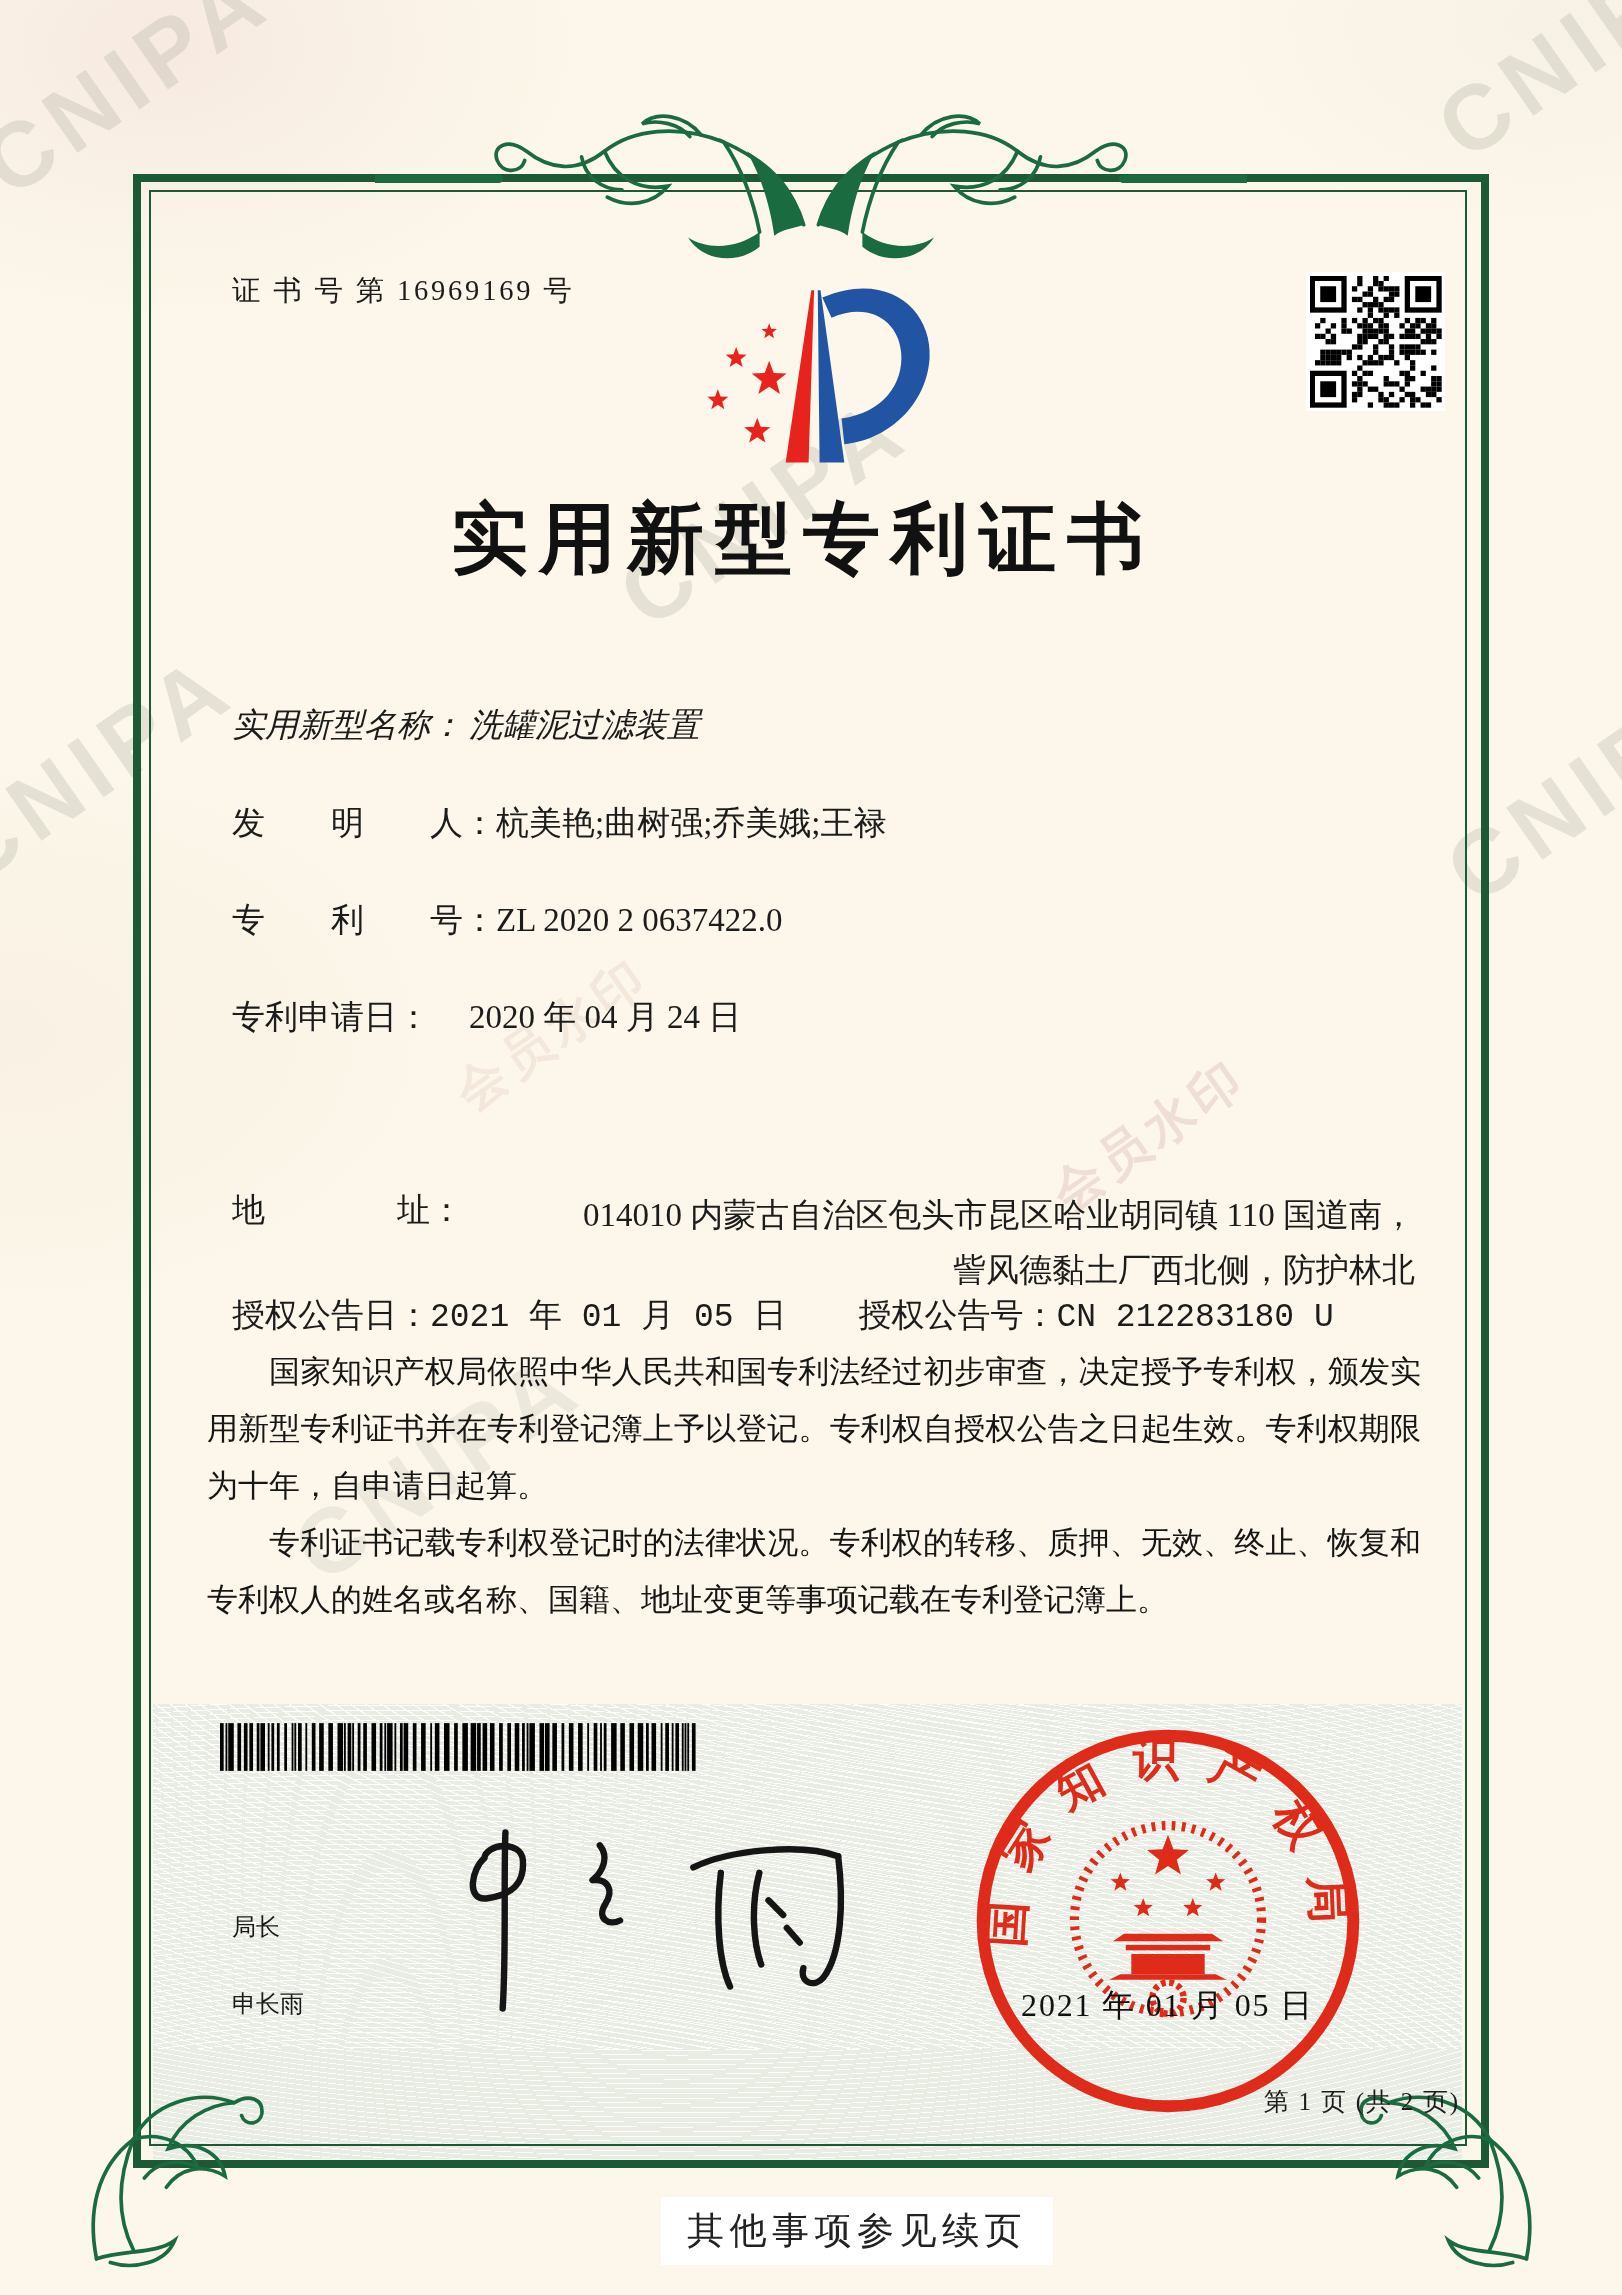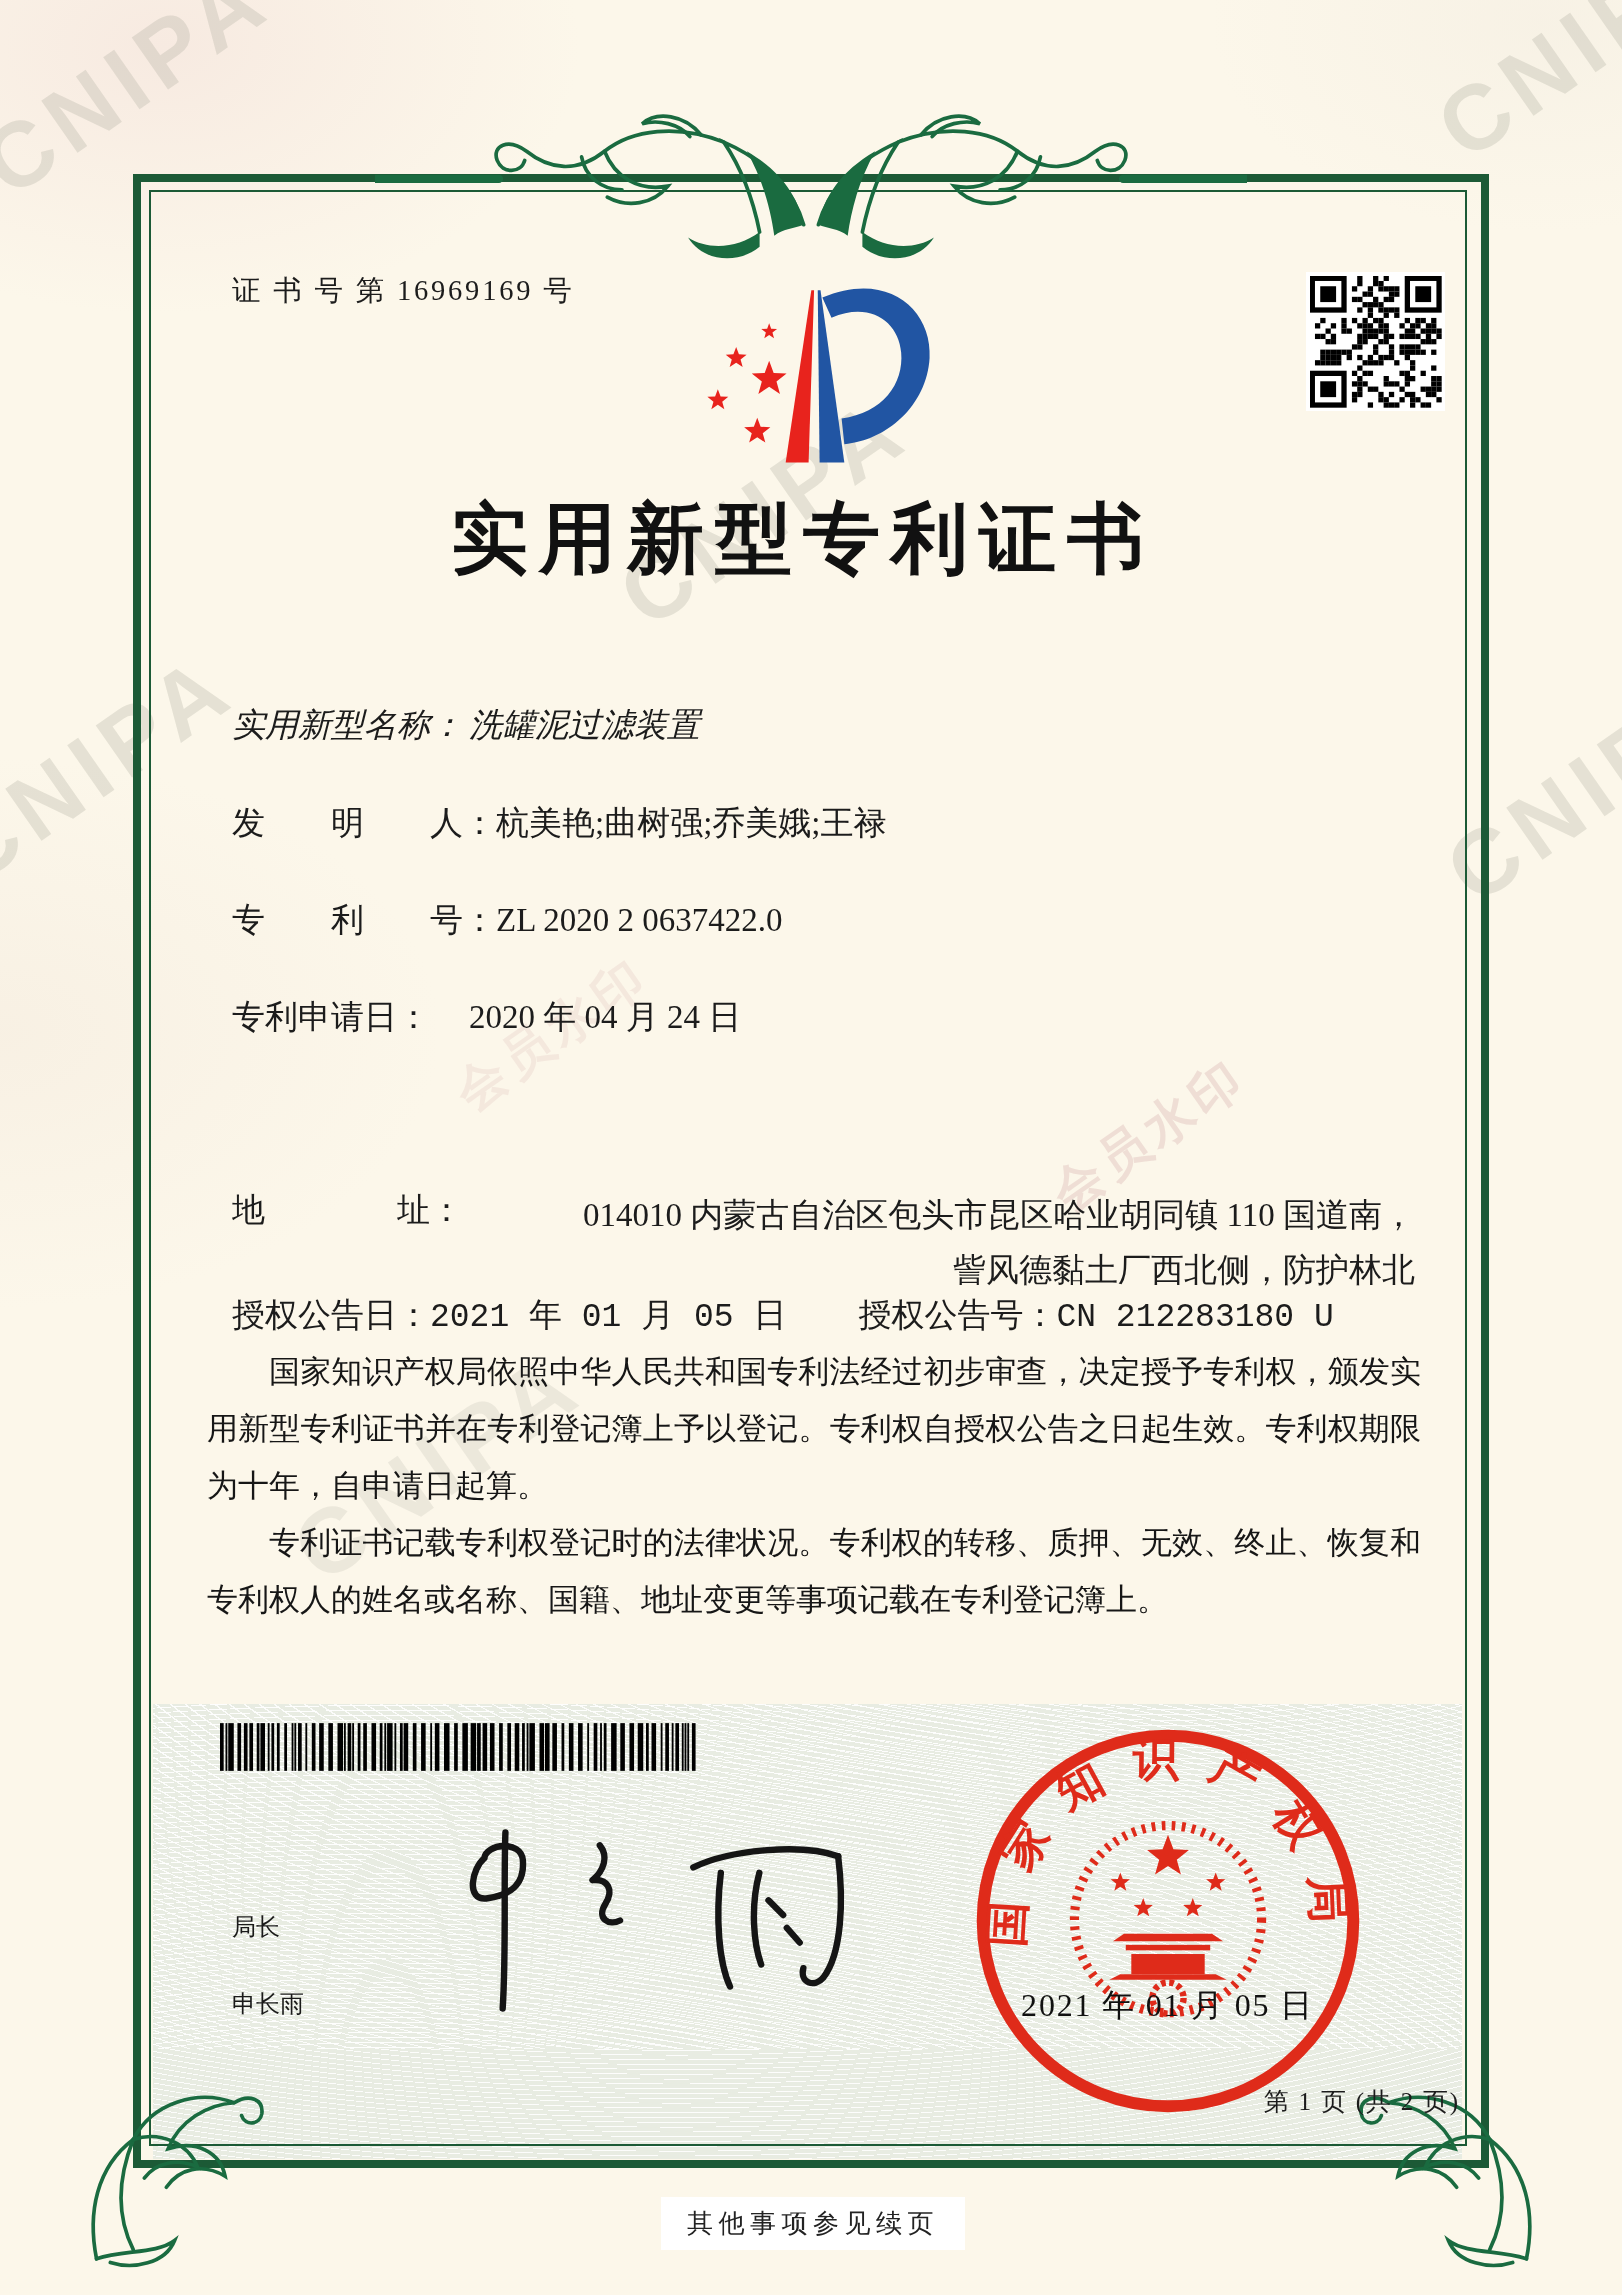--- a/index.html
+++ b/index.html
@@ -62,21 +62,21 @@
   .barcode{position:absolute; left:220px; top:1723px; background:transparent;}
   .director{position:absolute; left:232px; top:1888px; font-size:24px;
     font-family:"Liberation Sans","DejaVu Sans",sans-serif; color:#1a1a1a; line-height:77px;}
   .signature{position:absolute; left:418px; top:1816px;}
   .seal{position:absolute; left:957px; top:1710px;}
   .seal-date{position:absolute; left:984px; top:1984px; width:367px; text-align:center;
     font-size:32px; color:#111; letter-spacing:1.8px; z-index:6;}
   .page-footer{position:absolute; left:120px; top:2085px; width:1340px; text-align:right;
     font-size:25px; letter-spacing:1.8px;}
   .note-box{position:absolute; left:661px; top:2197px; background:#fff; padding:9.2px 26px;
-    font-size:26px; letter-spacing:5.5px; color:#222; z-index:4;}
+    font-size:37px; letter-spacing:5.5px; color:#222; z-index:4;}
 </style>
 </head>
 <body>
 
 <div class="page">
 
   <div class="wm big" style="left:-37px; top:27.5px;">CNIPA</div>
   <div class="wm big" style="left:1419px; top:-9.2px;">CNIPA</div>
   <div class="wm big" style="left:601px; top:459px;">CNIPA</div>
   <div class="wm big" style="left:-73px; top:716px;">CNIPA</div>

